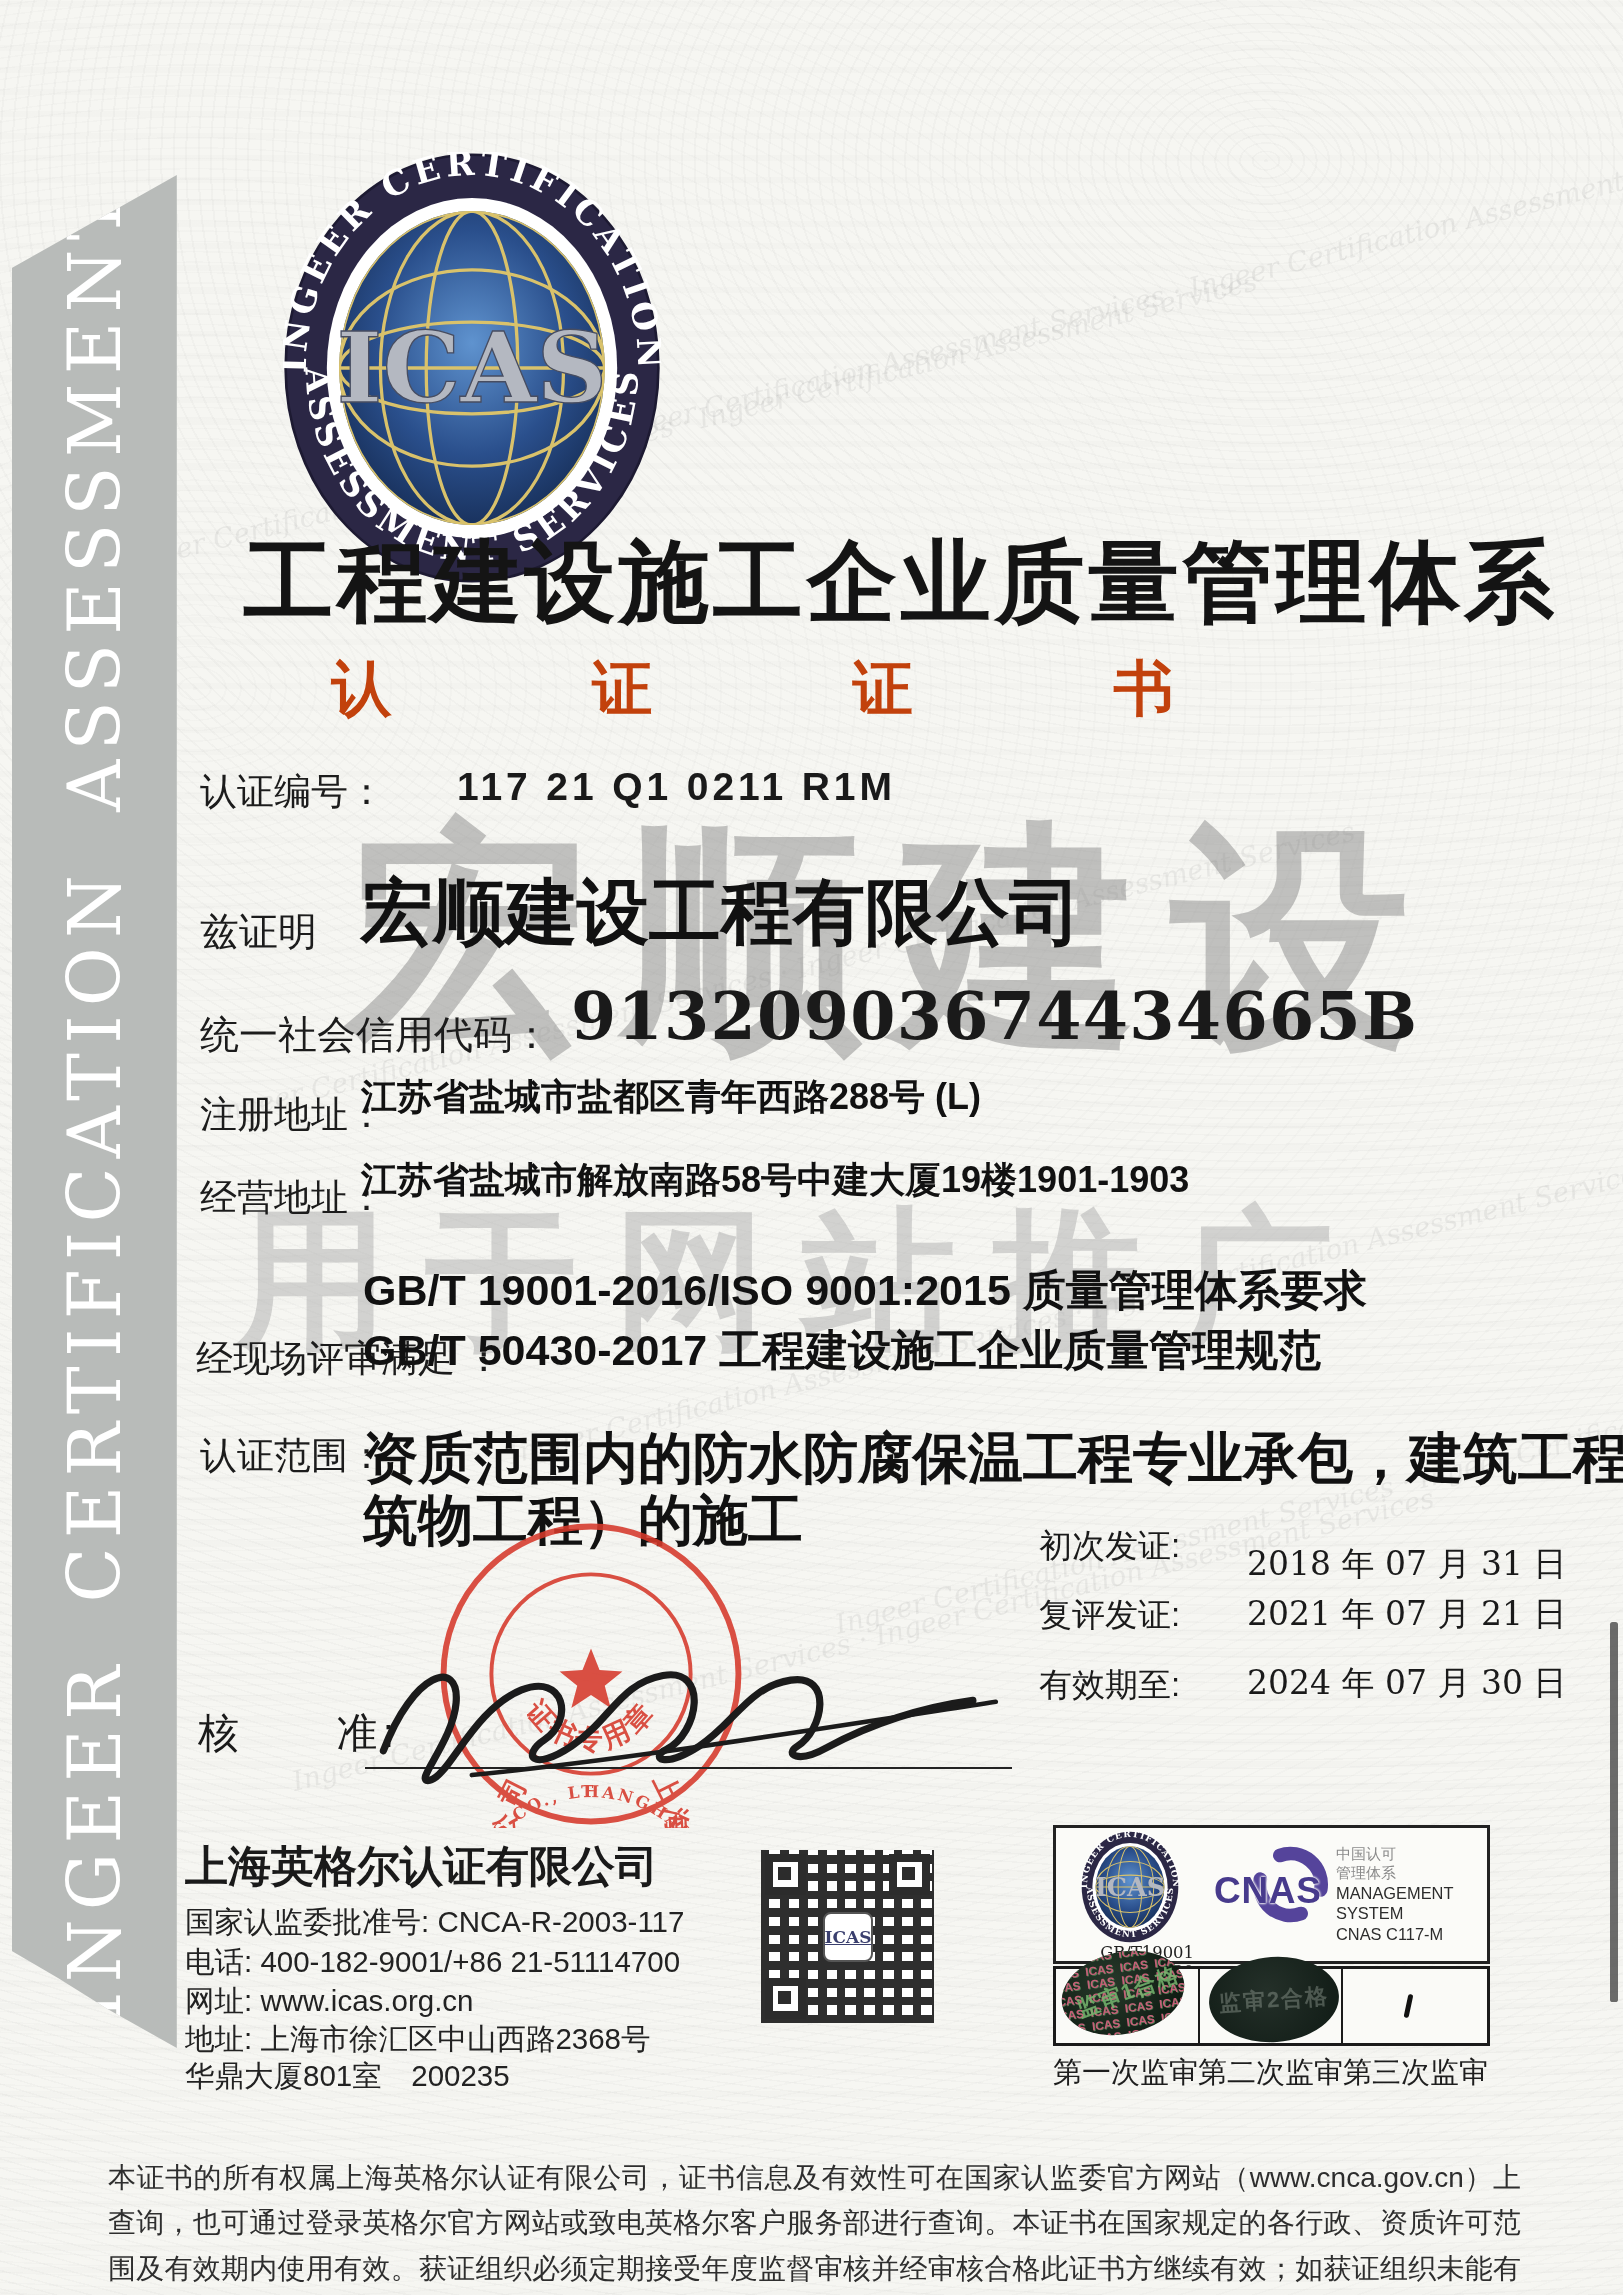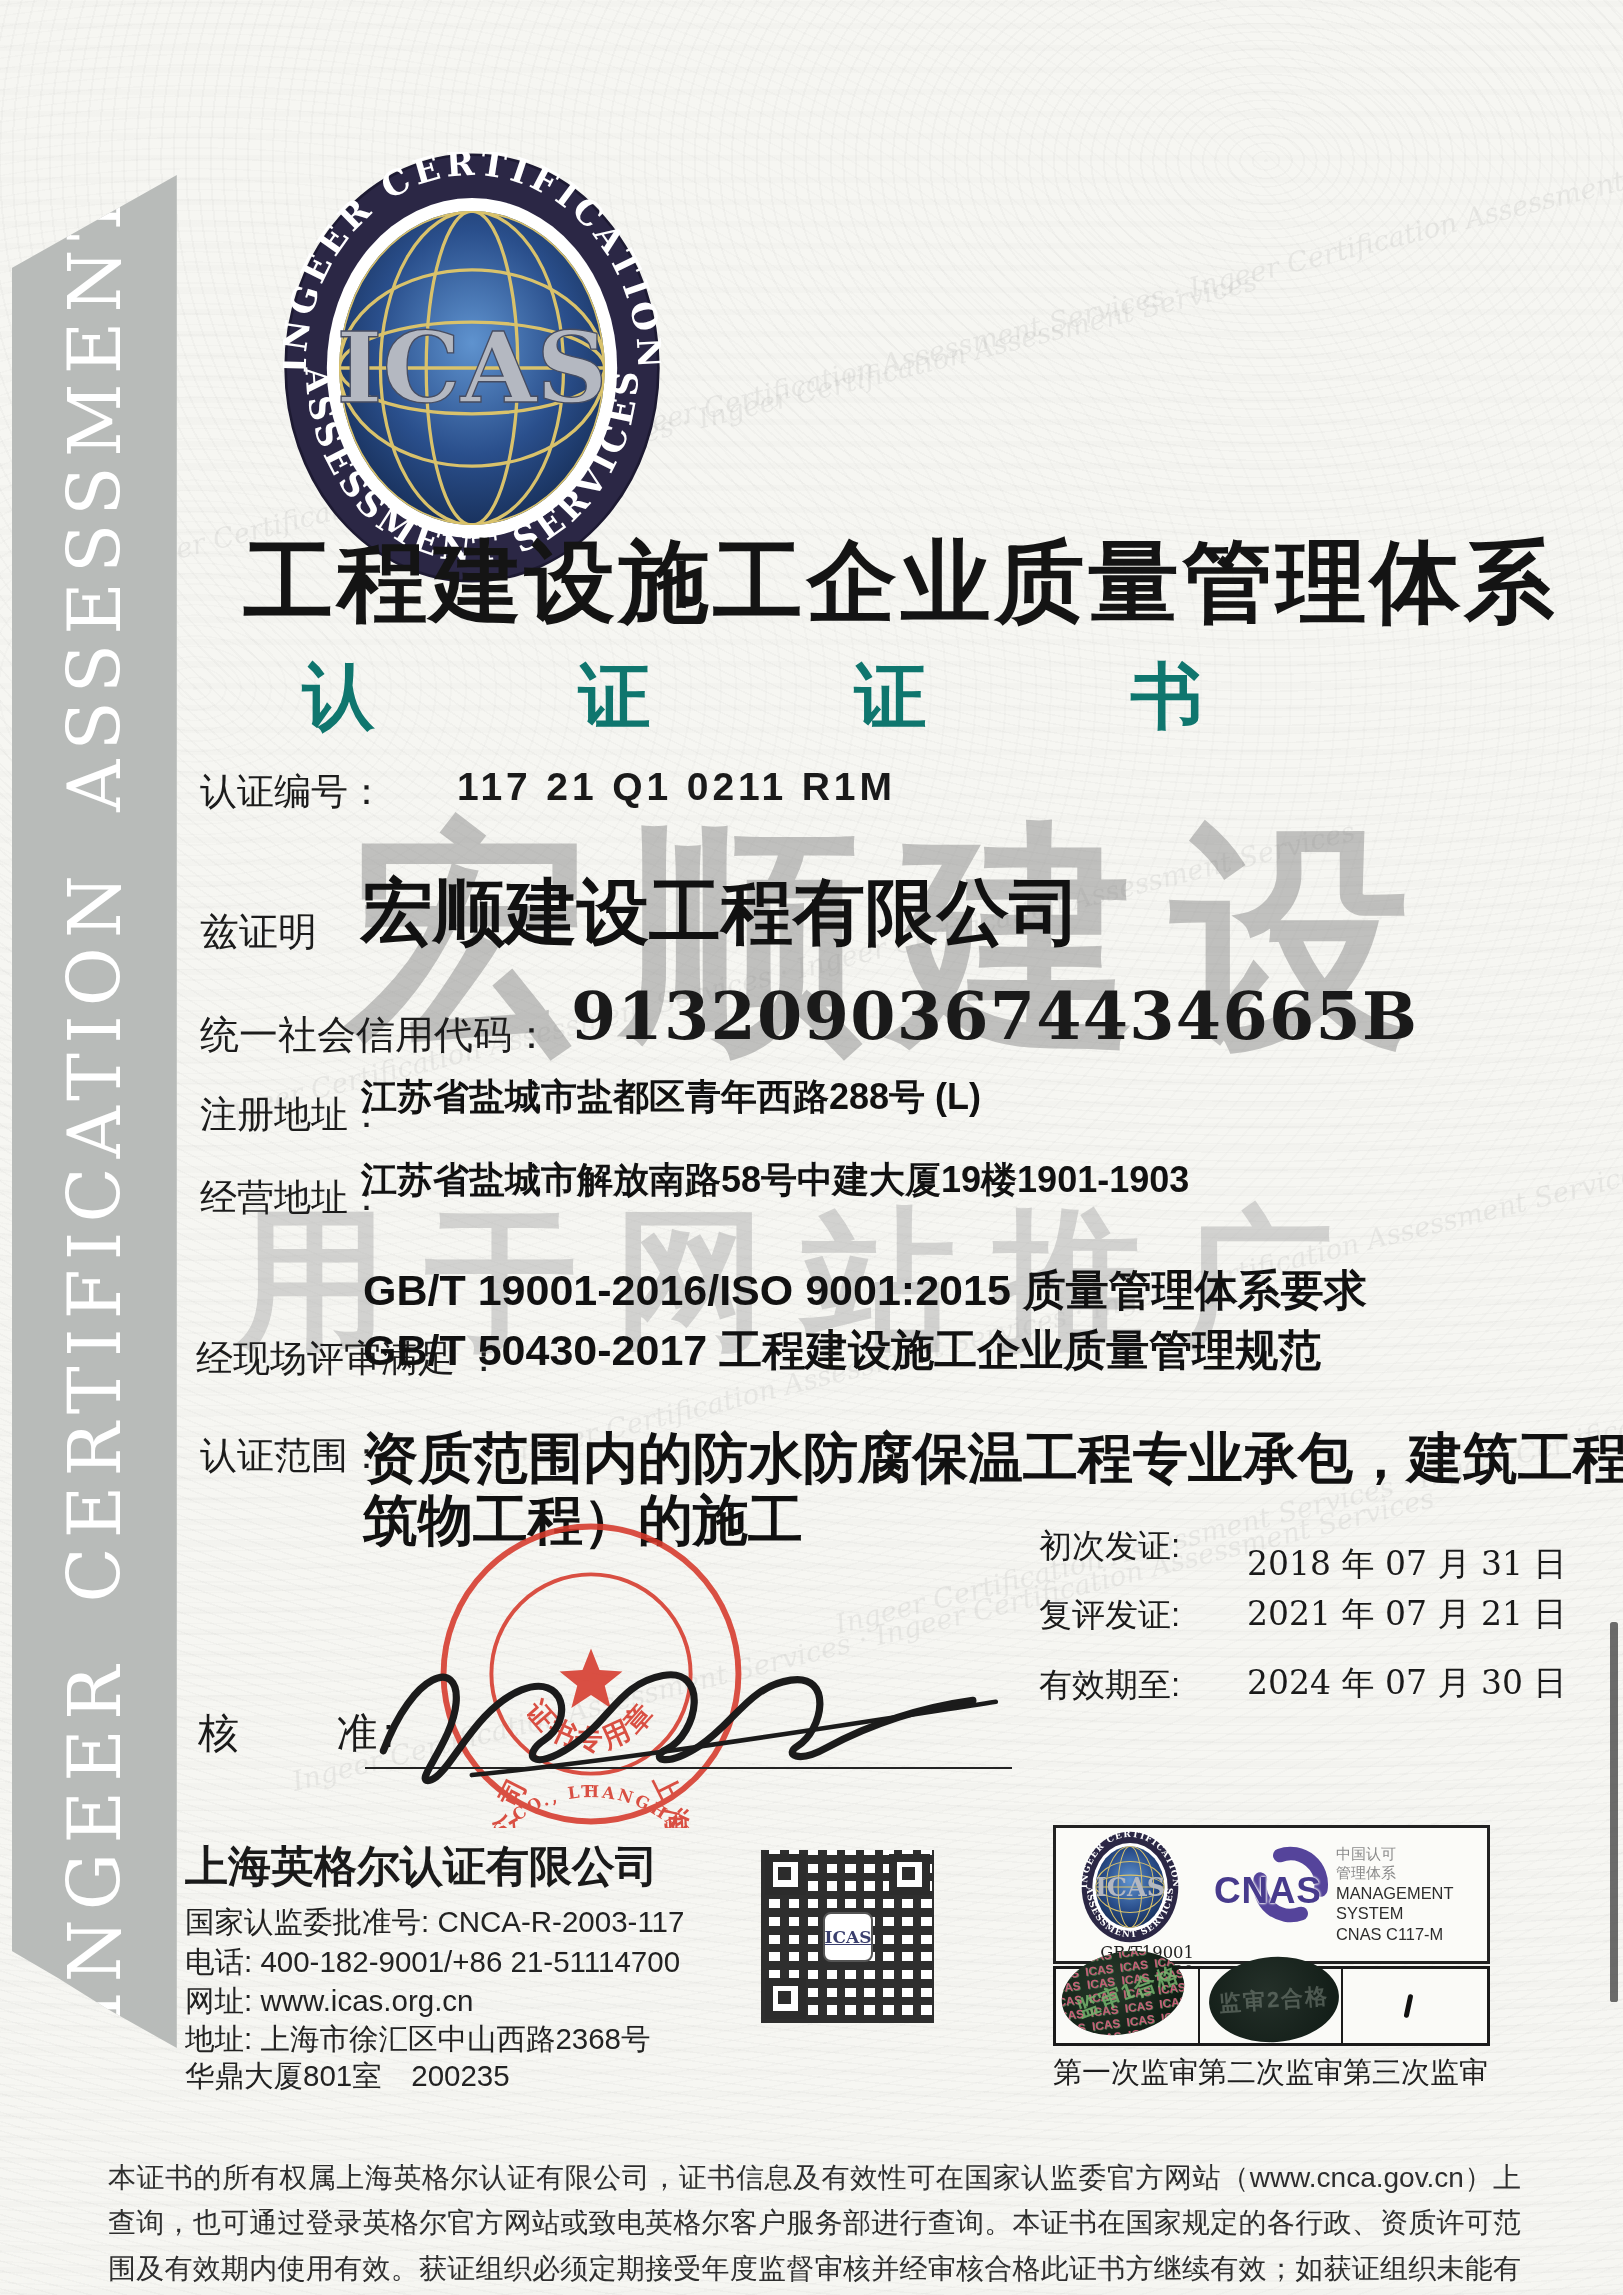--- a/index.html
+++ b/index.html
@@ -25,22 +25,22 @@
 
   
   .wm-big{left:347px;top:779px;font-size:241px;font-weight:900;letter-spacing:34px;
     color:rgba(128,128,128,0.46);white-space:nowrap;z-index:1;}
   .wm-mid{left:236px;top:1179px;font-size:152px;font-weight:700;letter-spacing:37px;
     color:rgba(173,173,173,0.50);white-space:nowrap;z-index:1;}
 
   
   .title1{left:131px;top:522px;width:1427px;text-align:right;font-size:90px;font-weight:900;
     letter-spacing:3.9px;color:#141414;z-index:2;}
-  .title2{left:131px;top:649px;width:1427px;text-align:center;font-size:72px;font-weight:900;
-    letter-spacing:92px;transform:translateX(-46px);color:#0f766e;z-index:2;}
+  .title2{left:131px;top:649px;width:1427px;text-align:center;font-size:60px;font-weight:900;
+    letter-spacing:92px;transform:translateX(-46px);color:#c2410c;z-index:2;}
 
   .lbl{font-size:37px;font-weight:500;color:#1c1c1c;z-index:2;white-space:nowrap;}
   .val-bold{font-weight:900;color:#111;z-index:2;white-space:nowrap;}
 
   .certno{left:457px;top:765px;font-size:39px;font-weight:600;letter-spacing:3.9px;z-index:2;}
   .company{left:361px;top:865px;font-size:72px;}
   .credit{left:571px;top:978px;font-size:65px;font-family:"DejaVu Serif", serif;font-weight:700;letter-spacing:1.3px;}
   .addr{font-size:36px;}
   .std{font-size:43px;}
   .scope{font-size:55px;margin-top:32px;}

